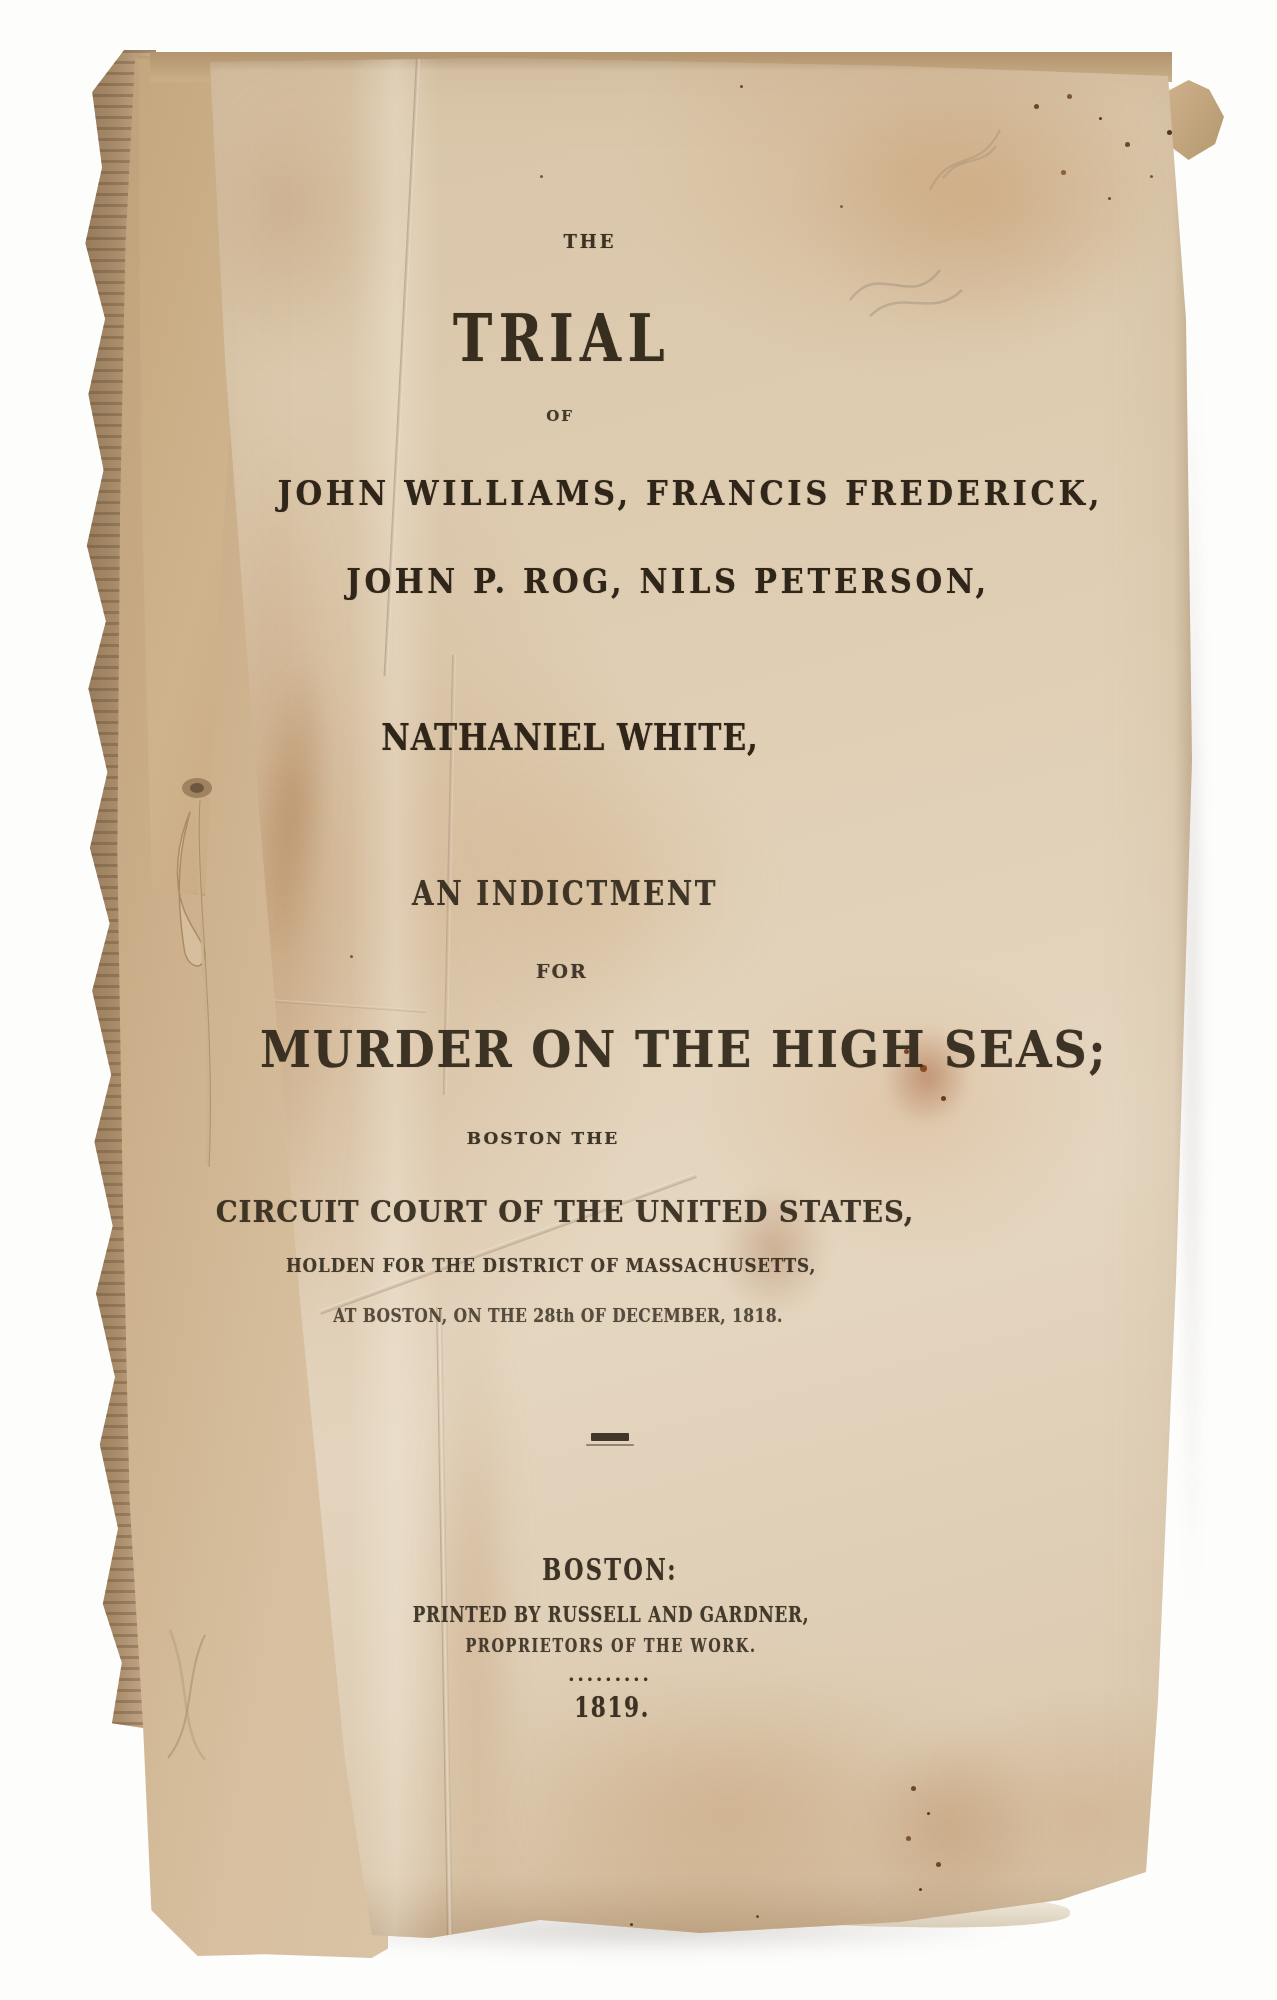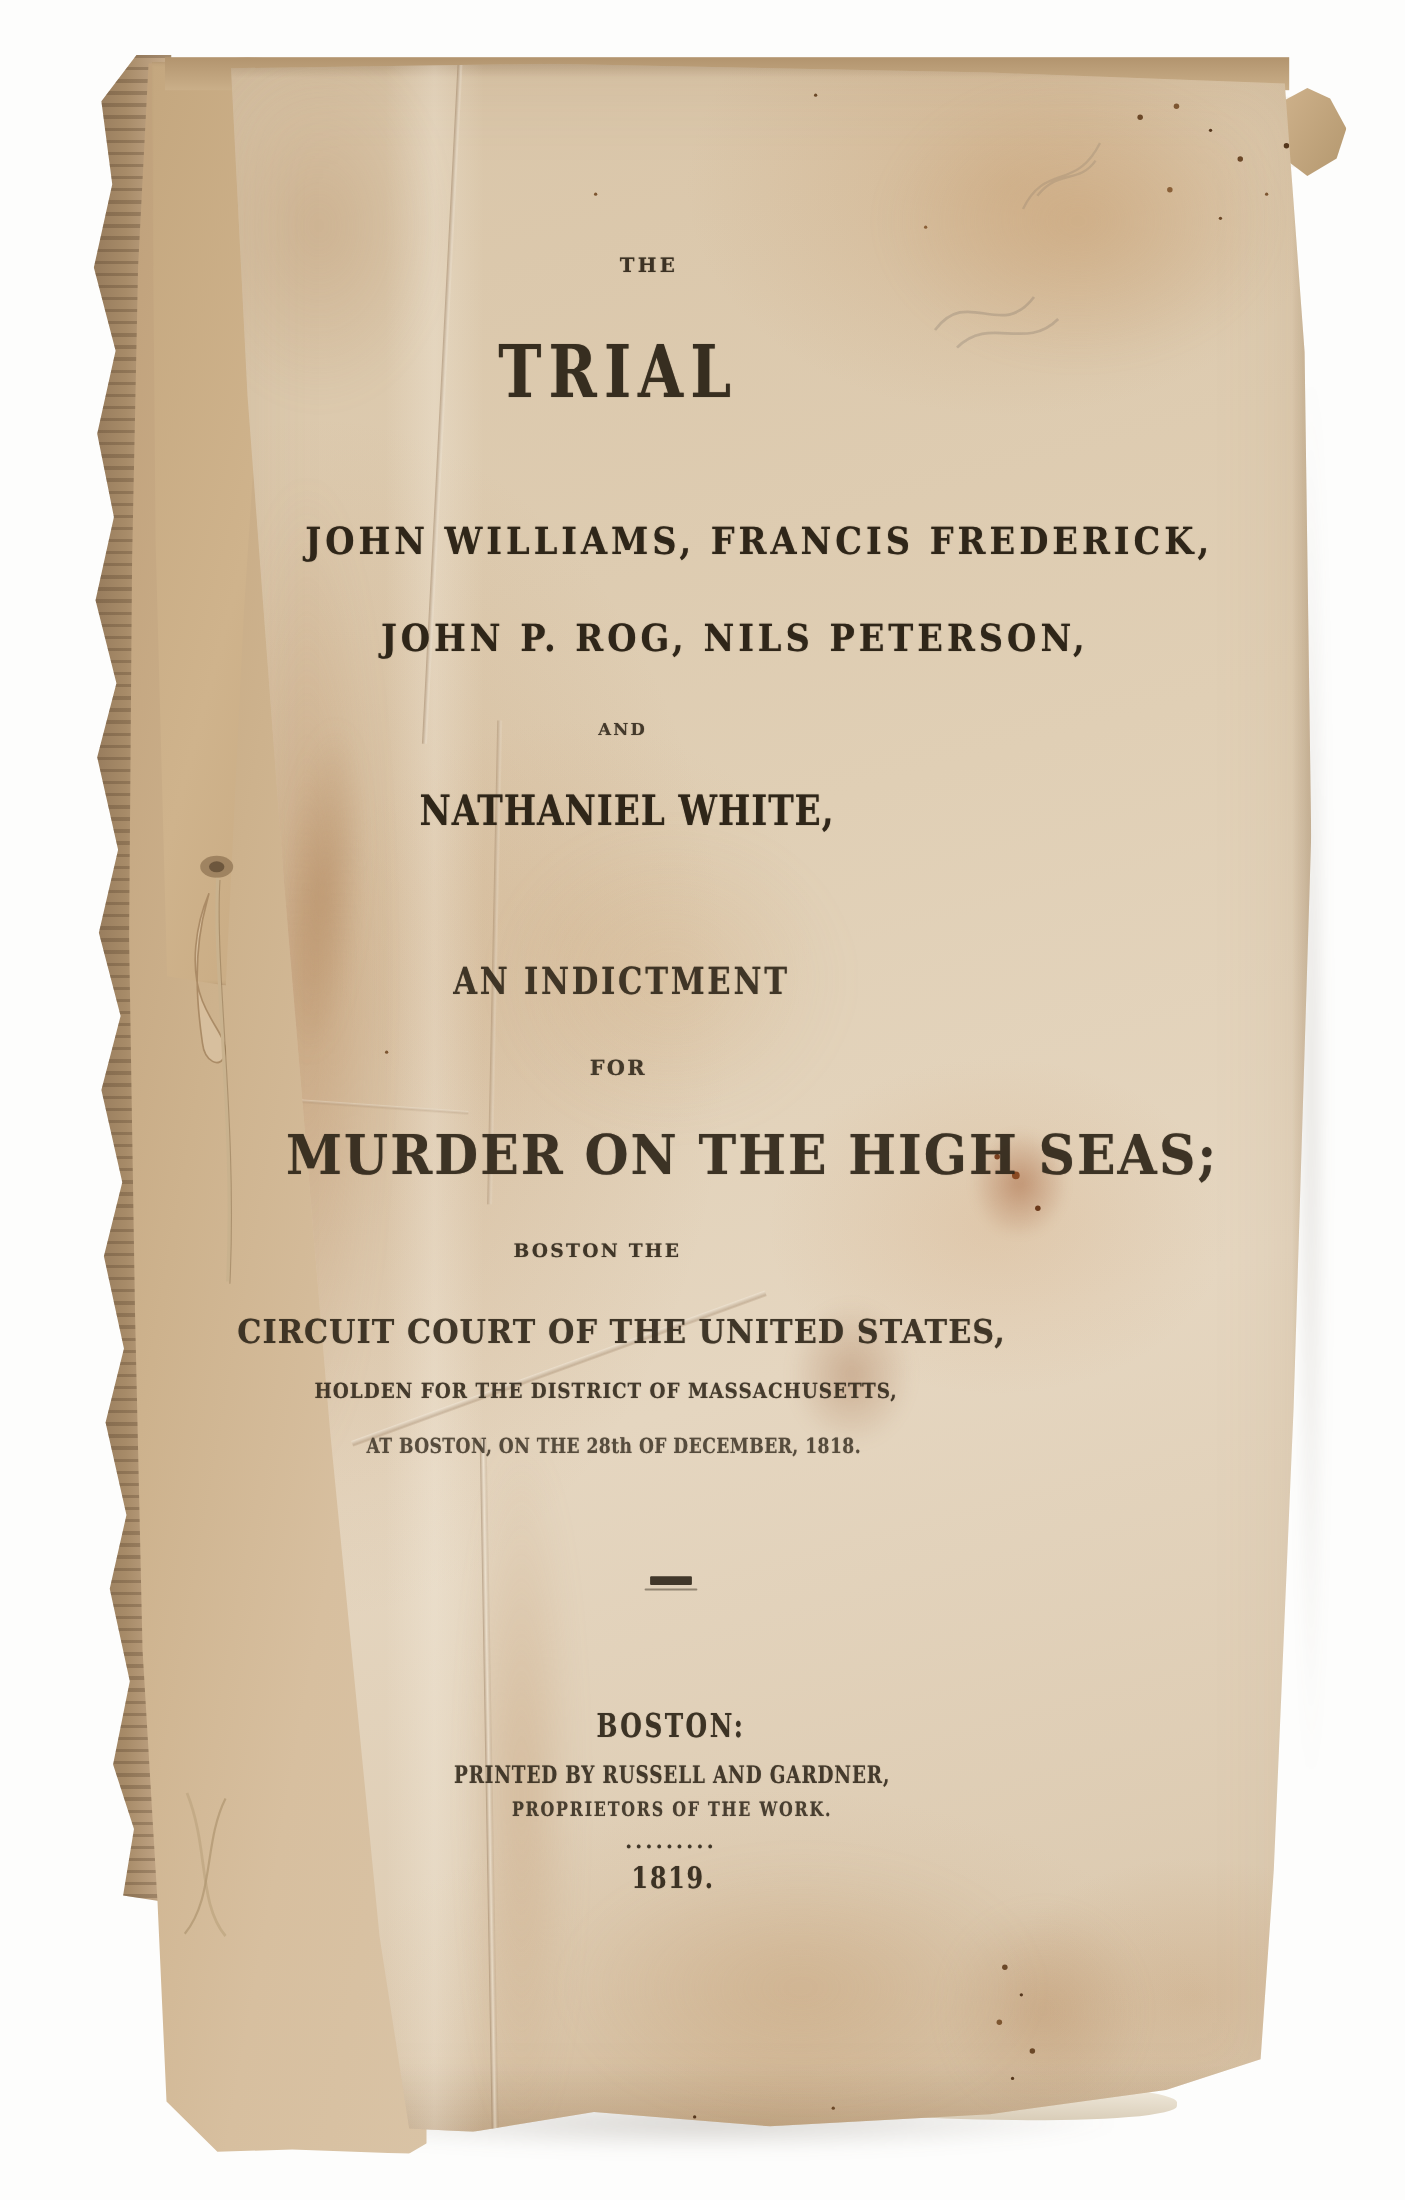--- a/index.html
+++ b/index.html
@@ -207,23 +207,23 @@
   <svg class="pencil" style="left:840px;top:238px;" width="140" height="95" viewBox="0 0 140 95">
     <path d="M10,62 C40,22 70,72 100,32 M30,78 C60,48 92,82 122,52" fill="none" stroke="rgba(95,90,85,0.26)" stroke-width="2.5"></path>
   </svg>
   <svg class="pencil" style="left:918px;top:118px;" width="95" height="85" viewBox="0 0 95 85">
     <path d="M12,72 C32,30 60,56 82,12 M25,60 C45,35 62,50 78,28" fill="none" stroke="rgba(95,90,85,0.20)" stroke-width="2.2"></path>
   </svg>
 
   <div class="text-layer">
     <div class="tline kicker">THE</div>
     <div class="tline title fat">TRIAL</div>
+    <div class="tline of">OF</div>
     <div class="tline names1 fat">JOHN WILLIAMS, FRANCIS FREDERICK,</div>
     <div class="tline names2 fat">JOHN P. ROG, NILS PETERSON,</div>
-    <div class="tline and">AND</div>
     <div class="tline names3 fat">NATHANIEL WHITE,</div>
     <div class="tline indict fat">AN INDICTMENT</div>
     <div class="tline for">FOR</div>
     <div class="tline charge fat">MURDER ON THE HIGH SEAS;</div>
     <div class="tline before">BOSTON THE</div>
     <div class="tline court fat">CIRCUIT COURT OF THE UNITED STATES,</div>
     <div class="tline venue">HOLDEN FOR THE DISTRICT OF MASSACHUSETTS,</div>
     <div class="tline session">AT BOSTON, ON THE 28th OF DECEMBER, 1818.</div>
 
     <div class="rule-wrap">

